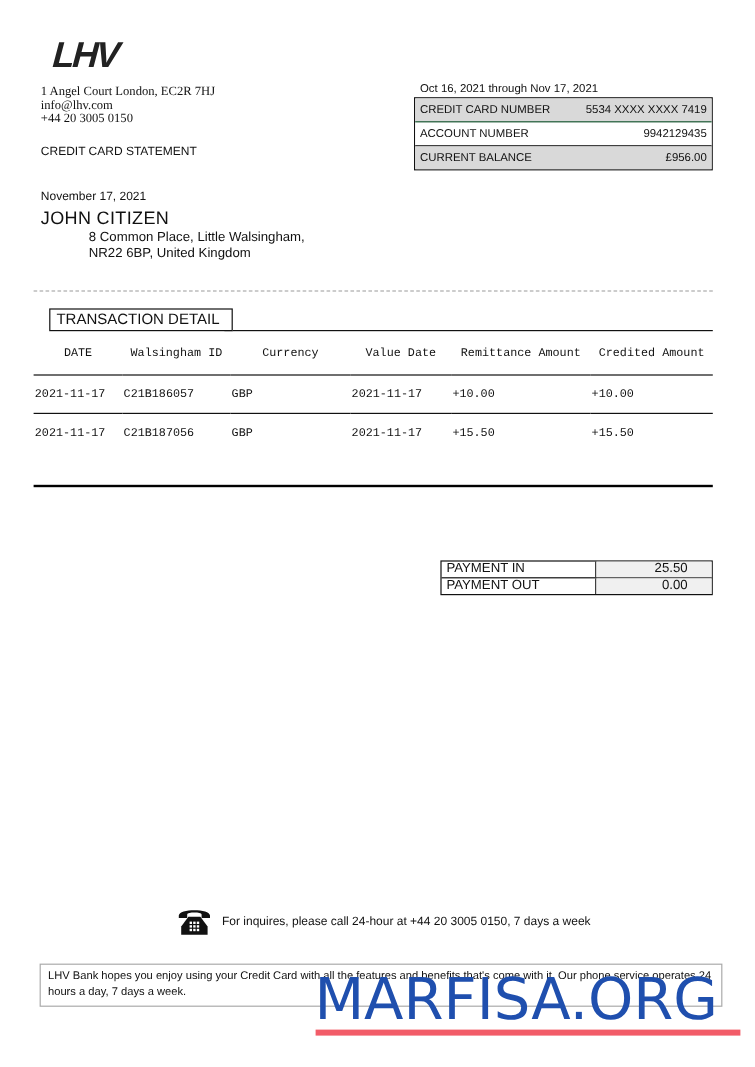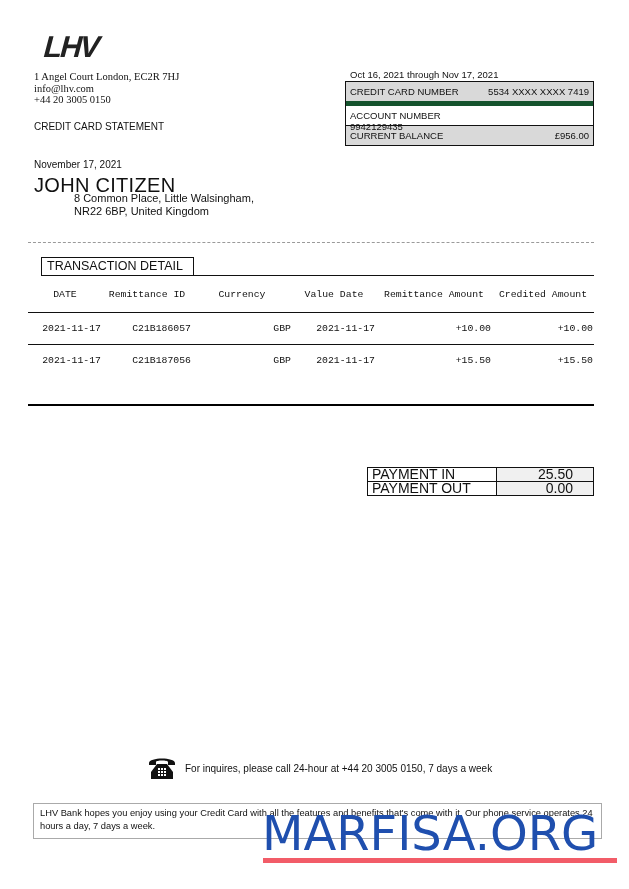--- a/index.html
+++ b/index.html
@@ -5,33 +5,33 @@
     html, body { margin: 0; padding: 0; background: #ffffff; }
     body { width: 629px; height: 889px; position: relative; overflow: hidden; font-family: "Liberation Sans", sans-serif; color: #111; }
     .abs { position: absolute; }
     .logo { left: 44px; top: 33px; font-family: "Liberation Sans", sans-serif; font-weight: 900; font-style: italic; font-size: 30px; letter-spacing: -2px; color: #222; transform: skewX(-4deg); line-height: 28px; }
     .bank-addr { left: 34px; top: 71px; font-family: "Liberation Serif", serif; font-size: 10.5px; line-height: 11.5px; color: #111; }
     .stmt-title { left: 34px; top: 121px; font-size: 10px; color: #111; }
     .period { left: 350px; top: 69px; font-size: 9.5px; color: #111; }
     .acct-box { left: 345px; top: 81px; width: 247px; border: 1px solid #111; font-size: 9.5px; }
     .acct-row { display: flex; justify-content: space-between; padding: 4px 4px; height: 11px; line-height: 11px; }
     .acct-row.shade { background: #d9d9d9; }
-    .acct-row.mid { border-top: 5px solid #14532d; border-bottom: 1px solid #111; background: #fff; flex-direction: column; }
+    .acct-row.mid { border-top: 1px solid #14532d; border-bottom: 1px solid #111; background: #fff; }
     .date { left: 34px; top: 159px; font-size: 10px; }
-    .name { left: 34px; top: 174px; font-size: 20px; letter-spacing: 0.3px; }
+    .name { left: 34px; top: 174px; font-size: 15px; letter-spacing: 0.3px; }
     .cust-addr { left: 34px; top: 192px; font-size: 11px; line-height: 13px; margin-left: 40px; }
     .dash { left: 28px; top: 242px; width: 566px; border-top: 1px dashed #9a9a9a; }
     .td-label { left: 41px; top: 257px; width: 146px; height: 17px; border: 1px solid #111; font-size: 12.5px; line-height: 17px; padding-left: 5px; box-sizing: content-box; background:#fff; z-index:2; }
     .td-line { left: 187px; top: 275px; width: 407px; border-top: 1px solid #111; }
     table.tx { position: absolute; left: 28px; top: 276px; width: 566px; border-collapse: collapse; font-size: 9.8px; font-family: Liberation Mono, monospace; }
     table.tx th { font-weight: normal; height: 34px; text-align: center; border-bottom: 1px solid #111; }
-    table.tx td { height: 29px; text-align: right; border-bottom: 1px solid #111; }
+    table.tx td { height: 29px; text-align: left; border-bottom: 1px solid #111; }
     table.tx tr:last-child td { border-bottom: none; }
     .tx-end { left: 28px; top: 404px; width: 566px; border-top: 2px solid #000; }
-    .pay-box { left: 367px; top: 467px; width: 225px; border: 1px solid #111; font-size: 14px; }
+    .pay-box { left: 367px; top: 467px; width: 225px; border: 1px solid #111; font-size: 11px; }
     .pay-row { display: flex; height: 13px; line-height: 13px; }
     .pay-row .k { width: 124px; padding-left: 4px; border-right: 1px solid #111; }
     .pay-row .v { flex: 1; text-align: right; padding-right: 20px; background: #f0f0f0; }
     .pay-row.first { border-bottom: 1px solid #111; }
     .phone-icon { left: 147px; top: 754px; width: 30px; height: 26px; }
     .inquire { left: 185px; top: 763px; font-size: 10px; }
     .footer-box { left: 33px; top: 803px; width: 569px; height: 36px; border: 1px solid #aaa; font-size: 9.3px; line-height: 13px; padding: 3px 6px; box-sizing: border-box; }
     .wm { left: 262px; top: 808px; font-family: "DejaVu Sans", sans-serif; font-size: 48px; color: #1f4fae; letter-spacing: 0px; line-height: 50px; font-weight: normal; }
     .wm-bar { left: 263px; top: 858px; width: 354px; height: 5px; background: #f25c68; }
   </style>
@@ -82,21 +82,21 @@
     <col style="width:74px">
       <col style="width:90px">
       <col style="width:100px">
       <col style="width:84px">
       <col style="width:116px">
       <col style="width:102px">
   </colgroup>
   <thead>
     <tr>
       <th>DATE</th>
-      <th>Remittance  ID</th>
+      <th>Walsingham  ID</th>
       <th>Currency</th>
       <th>Value Date</th>
       <th>Remittance Amount</th>
       <th>Credited Amount</th>
     </tr>
   </thead>
   <tbody>
     <tr>
       <td>2021-11-17</td>
       <td>C21B186057</td>

